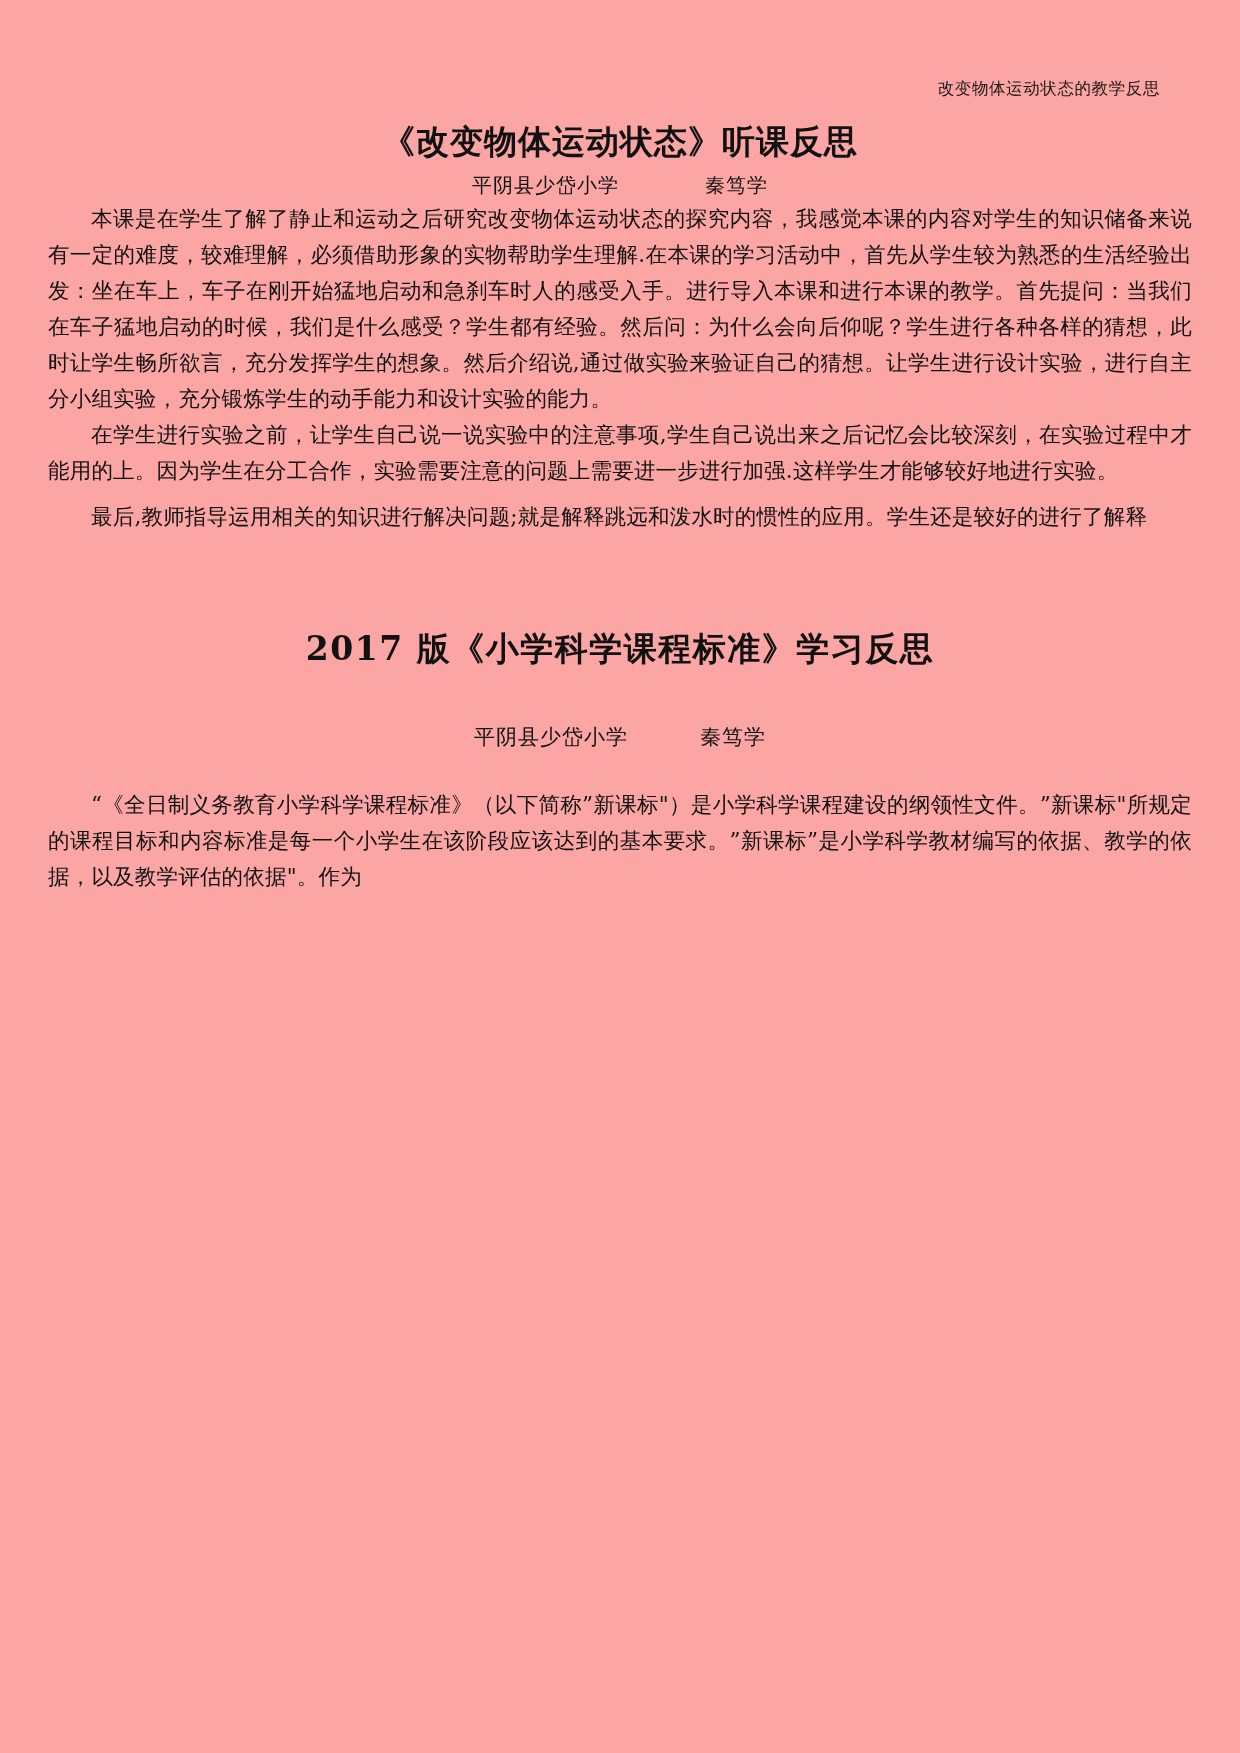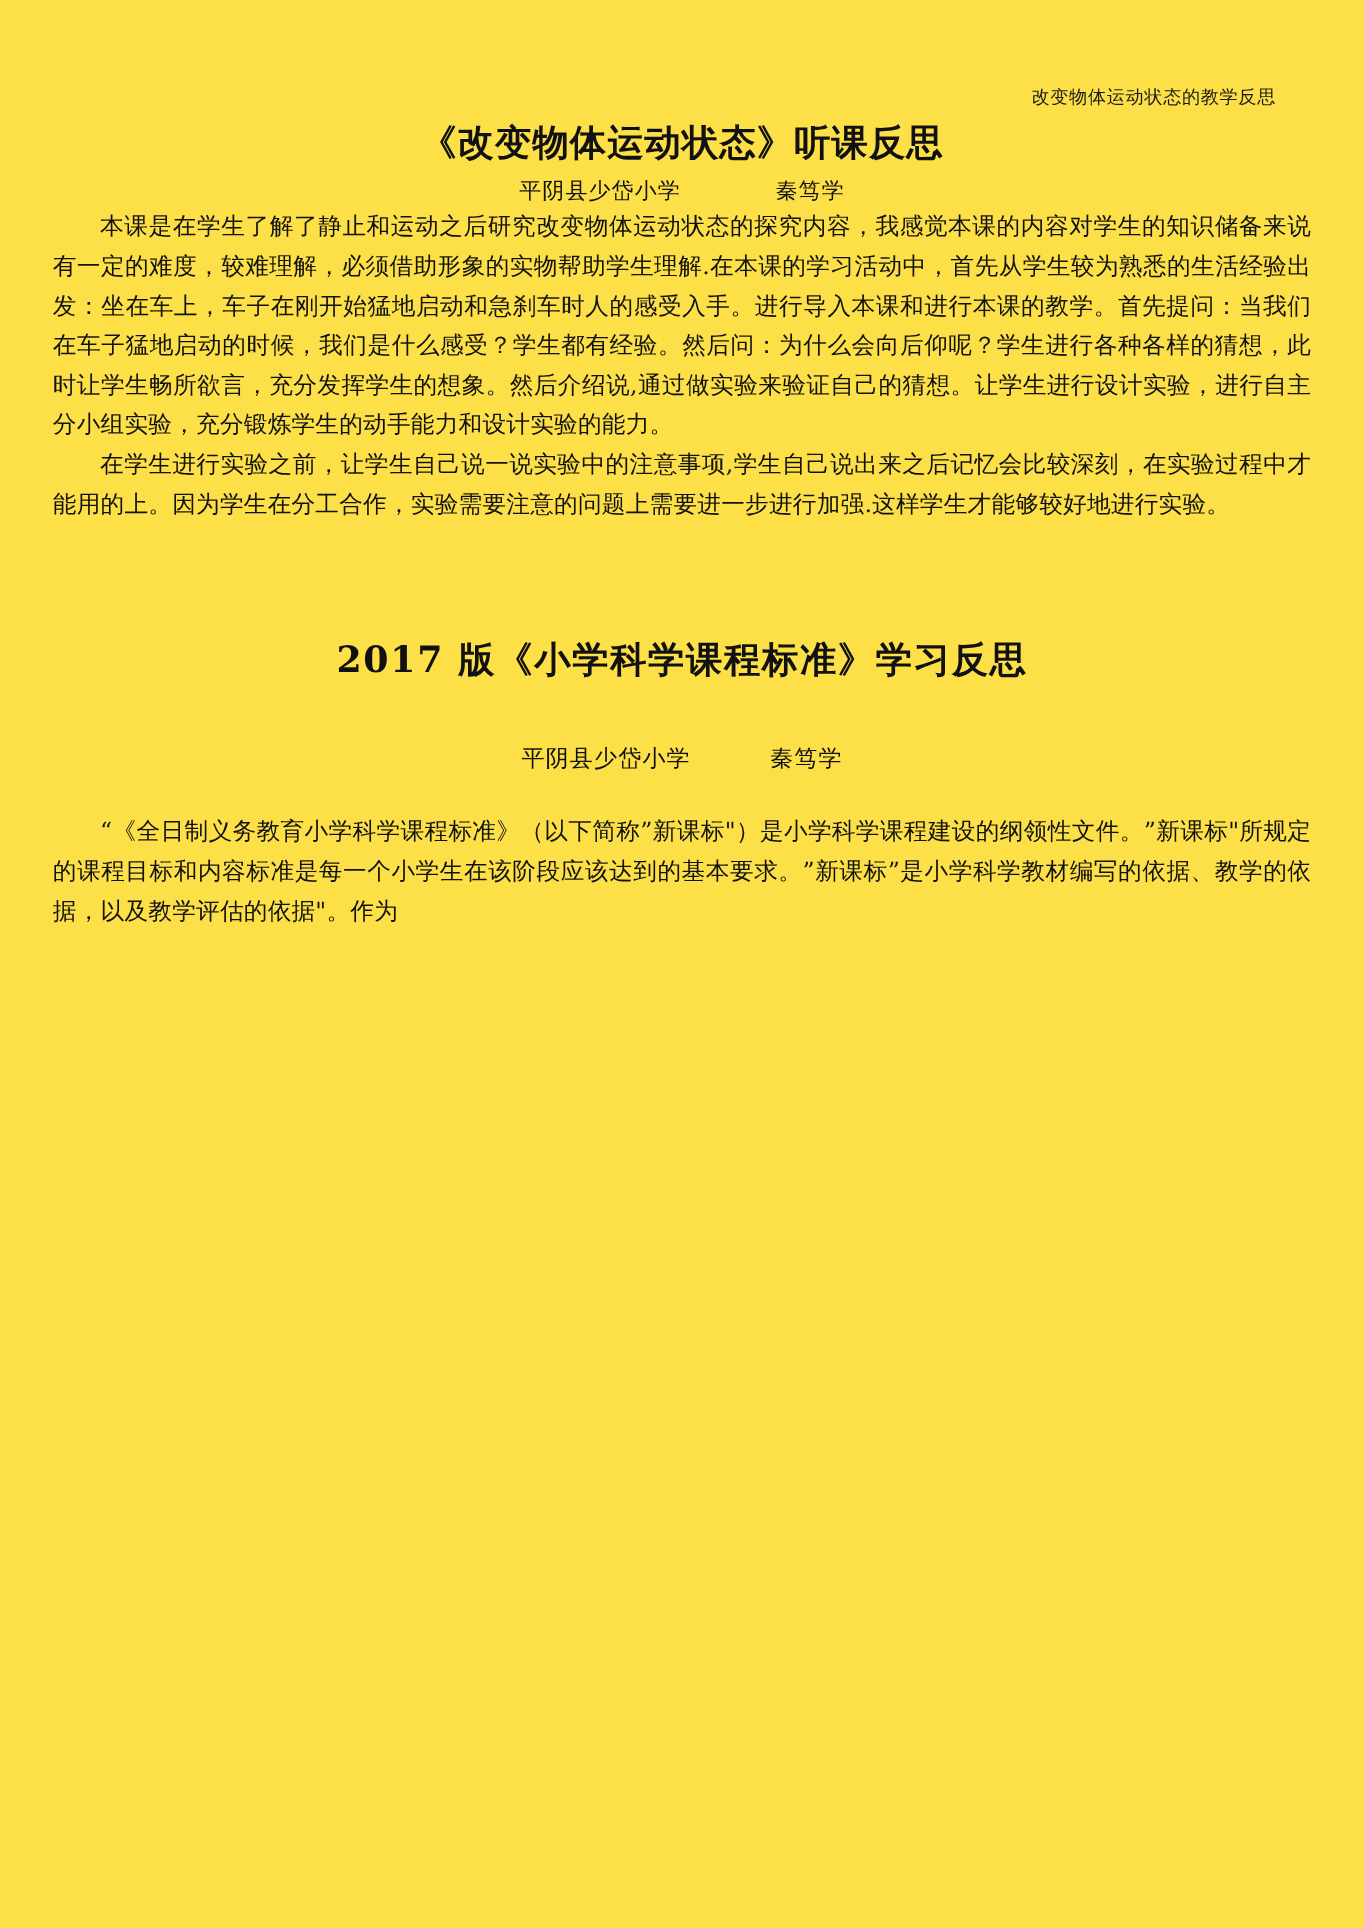--- a/index.html
+++ b/index.html
@@ -4,21 +4,21 @@
 <style>
   html, body {
     margin: 0;
     padding: 0;
     background: #ffffff;
   }
   .page {
     position: relative;
     width: 1240px;
     height: 1753px;
-    background: #fde047;
+    background: #fca5a5;
     margin: 0 auto;
     overflow: hidden;
     font-family: "DejaVu Serif", "Liberation Serif", serif;
     color: #111111;
     box-sizing: border-box;
   }
 
   
   .running-header {
     position: absolute;
@@ -29,21 +29,21 @@
     font-size: 16.5px;
     letter-spacing: 0.6px;
     color: #1a1a1a;
     font-family: "DejaVu Serif", "Liberation Serif", serif;
     white-space: nowrap;
   }
 
   
   .content {
     position: absolute;
-    top: 108px;
+    top: 120px;
     left: 48px;
     width: 1144px;
   }
 
   .doc-title {
     text-align: center;
     font-size: 33px;
     font-weight: bold;
     letter-spacing: 1px;
     line-height: 1.35;
@@ -109,20 +109,21 @@
 
     <div class="byline">
       <span>平阴县少岱小学</span><span class="gap"></span><span>秦笃学</span>
     </div>
 
     <p class="para">本课是在学生了解了静止和运动之后研究改变物体运动状态的探究内容，我感觉本课的内容对学生的知识储备来说有一定的难度，较难理解，必须借助形象的实物帮助学生理解.在本课的学习活动中，首先从学生较为熟悉的生活经验出发：坐在车上，车子在刚开始猛地启动和急刹车时人的感受入手。进行导入本课和进行本课的教学。首先提问：当我们在车子猛地启动的时候，我们是什么感受？学生都有经验。然后问：为什么会向后仰呢？学生进行各种各样的猜想，此时让学生畅所欲言，充分发挥学生的想象。然后介绍说,通过做实验来验证自己的猜想。让学生进行设计实验，进行自主分小组实验，充分锻炼学生的动手能力和设计实验的能力。</p>
     <p class="para">在学生进行实验之前，让学生自己说一说实验中的注意事项,学生自己说出来之后记忆会比较深刻，在实验过程中才能用的上。因为学生在分工合作，实验需要注意的问题上需要进一步进行加强.这样学生才能够较好地进行实验。</p>
 
     <div class="spacer-sm"></div>
 
+    <p class="para">最后,教师指导运用相关的知识进行解决问题;就是解释跳远和泼水时的惯性的应用。学生还是较好的进行了解释</p>
 
     <div class="spacer-lg"></div>
 
     <h1 class="doc-title-2">2017 版《小学科学课程标准》学习反思</h1>
 
     <div class="spacer-md"></div>
 
     <div class="byline-2">
       <span>平阴县少岱小学</span><span class="gap"></span><span>秦笃学</span>
     </div>

